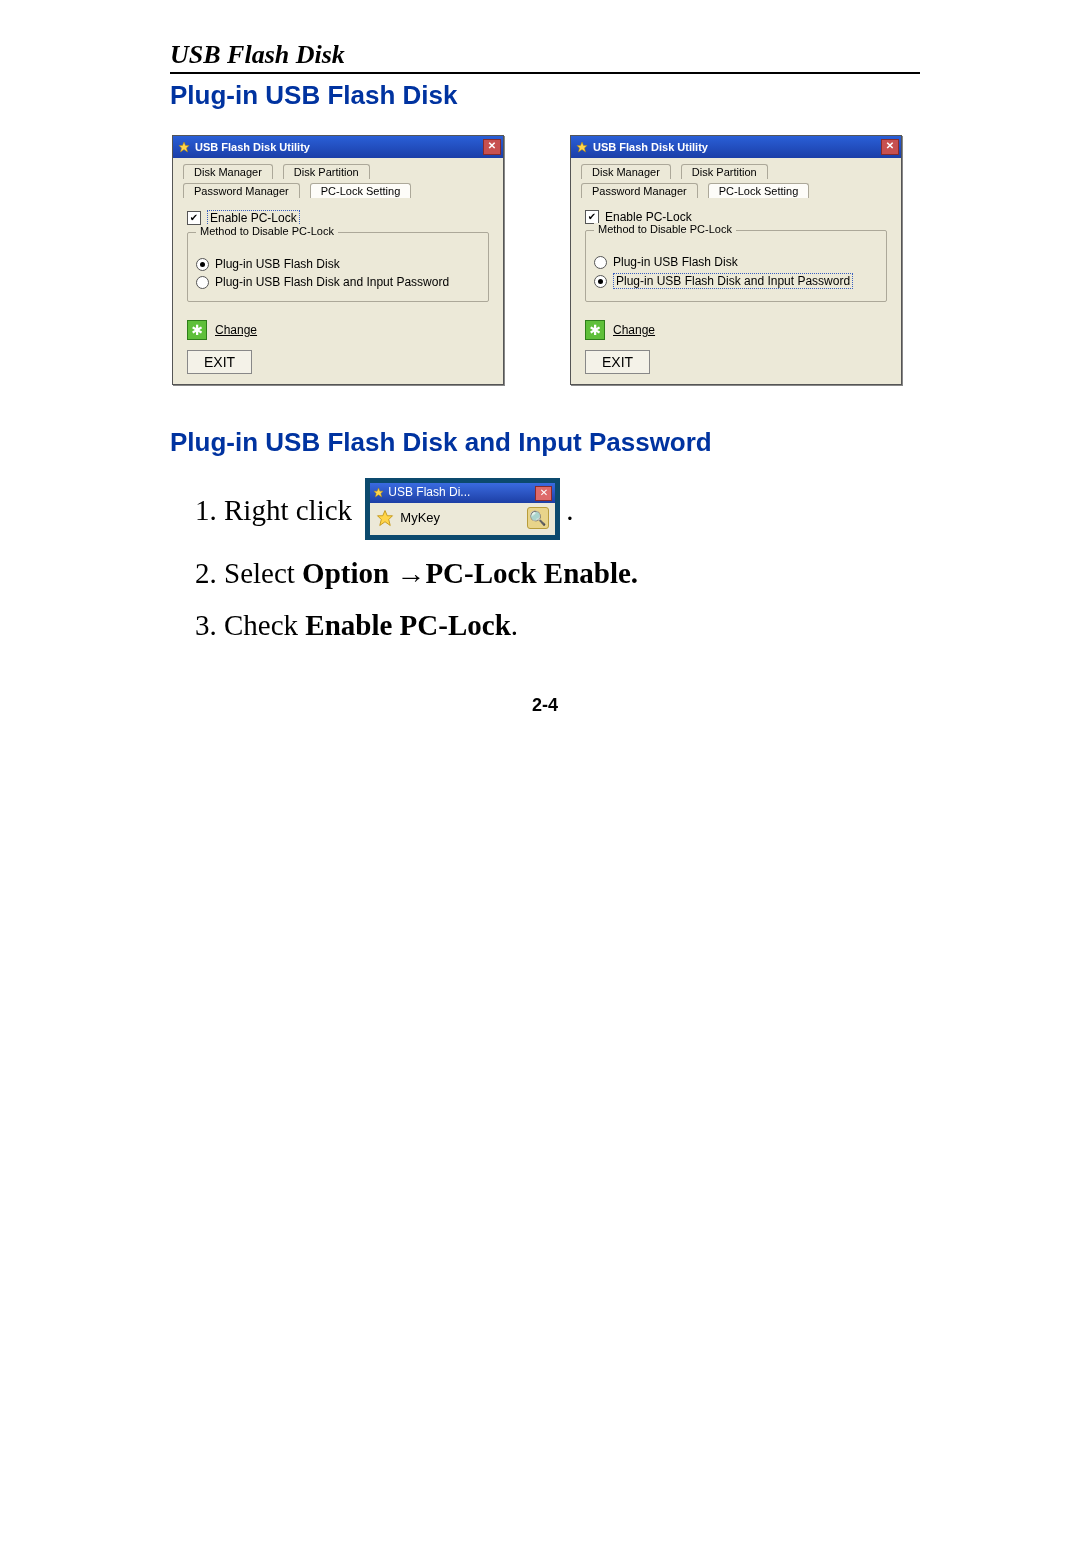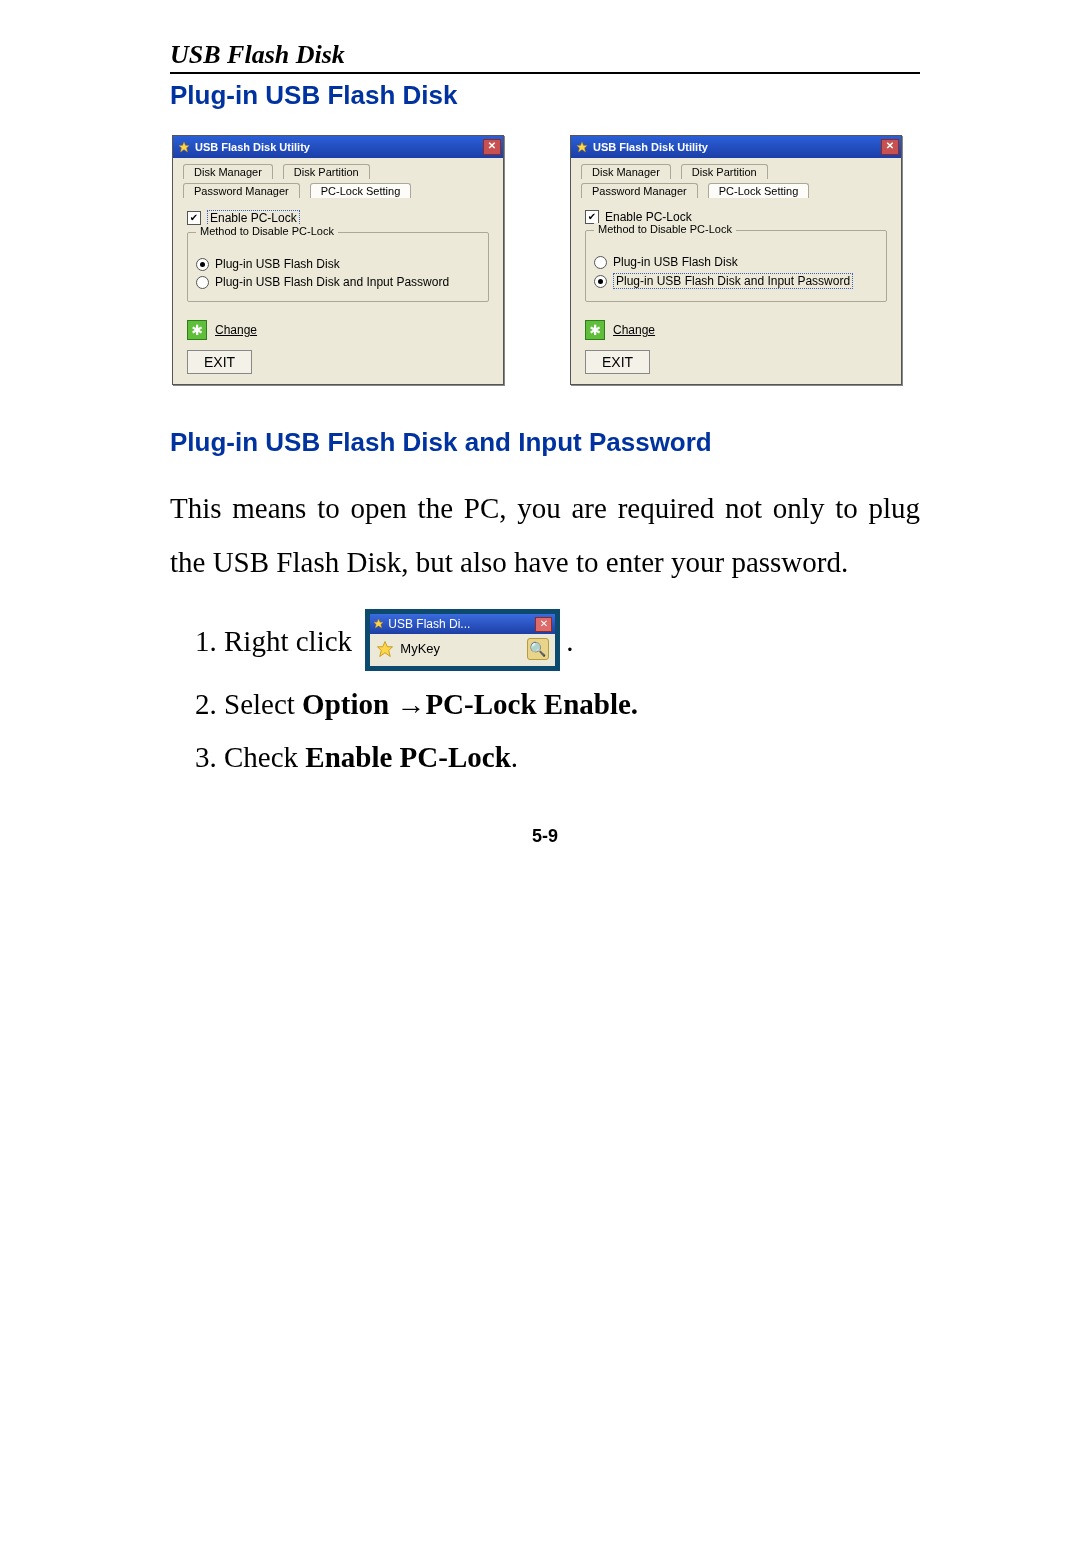--- a/index.html
+++ b/index.html
@@ -346,21 +346,20 @@
           <span class="snow-icon">✱</span>
           <span class="link-underline">Change</span>
         </div>
         <div class="exit-btn">EXIT</div>
       </div>
     </div>
 
   </div>
 
   <div class="section-heading">Plug-in USB Flash Disk and Input Password</div>
-  <div class="body-text">This means to open the PC, you are required not only to plug the USB Flash Disk, but also have to enter your password.</div>
 
 
   <ol class="steps">
     <li>
       <span>Right click</span>
       <span class="tray-window">
         <span class="tray-titlebar">
           <span class="star" style="width:12px;height:12px;display:inline-flex;margin-right:3px;">
             <svg viewBox="0 0 24 24" width="11" height="11">
                 <polygon points="12,2 15,9 22,9 17,14 19,22 12,17 5,22 7,14 2,9 9,9" fill="#ffd54a" stroke="#b88800" stroke-width="1"></polygon>
@@ -381,15 +380,15 @@
       </span><span>.</span>
     </li>
     <li>
       <span>Select </span><span class="bold">Option </span><span class="bold">→</span><span class="bold">PC-Lock Enable.</span>
     </li>
     <li>
       <span>Check </span><span class="bold">Enable PC-Lock</span><span>.</span>
     </li>
   </ol>
 
-  <div class="page-num">5-9</div>
+  <div class="page-num">2-4</div>
 
 </div>
 
 </body></html>

